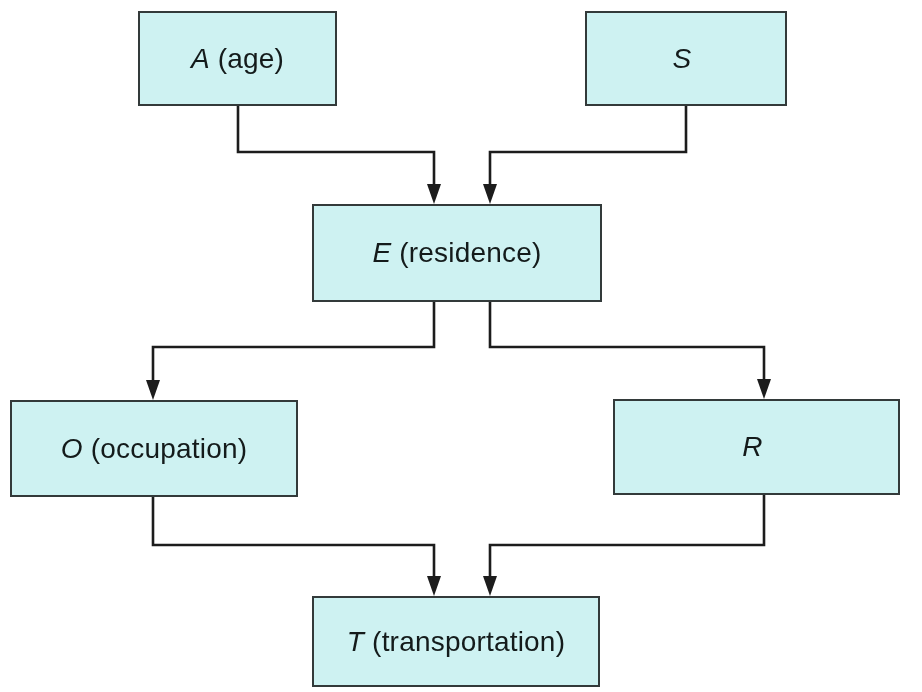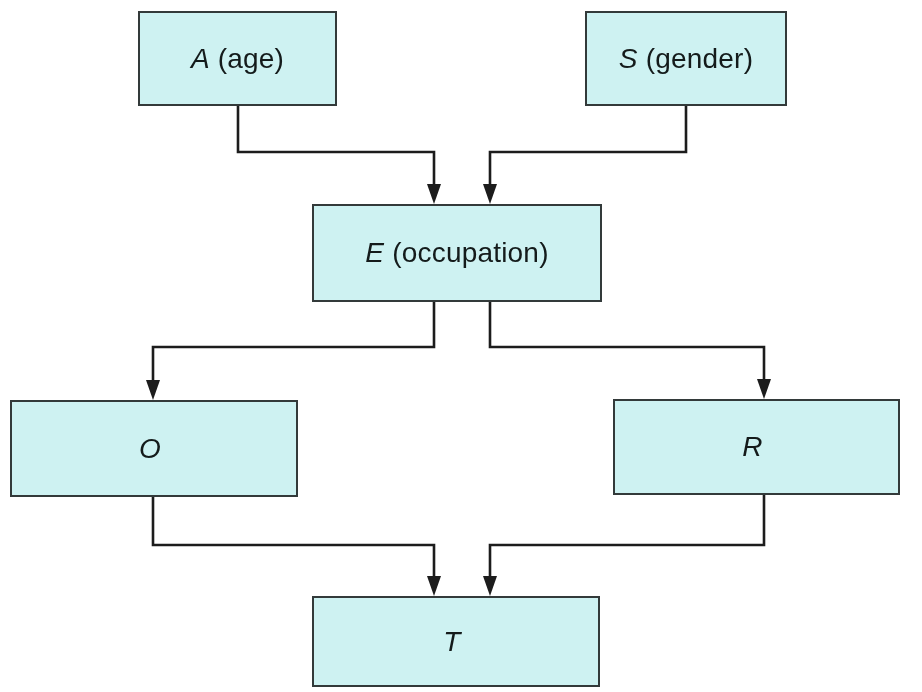--- a/index.html
+++ b/index.html
@@ -54,18 +54,18 @@
       <polyline points="434,302 434,347 153,347 153,382" fill="none" stroke="#1c1c1c" stroke-width="2.6" stroke-linejoin="miter"></polyline>
       <polygon points="153,400 146,380 160,380" fill="#1c1c1c"></polygon>
       <polyline points="490,302 490,347 764,347 764,381" fill="none" stroke="#1c1c1c" stroke-width="2.6" stroke-linejoin="miter"></polyline>
       <polygon points="764,399 757,379 771,379" fill="#1c1c1c"></polygon>
       <polyline points="153,497 153,545 434,545 434,578" fill="none" stroke="#1c1c1c" stroke-width="2.6" stroke-linejoin="miter"></polyline>
       <polygon points="434,596 427,576 441,576" fill="#1c1c1c"></polygon>
       <polyline points="764,495 764,545 490,545 490,578" fill="none" stroke="#1c1c1c" stroke-width="2.6" stroke-linejoin="miter"></polyline>
       <polygon points="490,596 483,576 497,576" fill="#1c1c1c"></polygon>
     </svg>
 <div class="node" style="left: 138px; top: 11px; width: 199px; height: 95px;"><span class="sym">A</span>&nbsp;<span class="lab">(age)</span></div>
-    <div class="node" style="left: 585px; top: 11px; width: 202px; height: 95px;"><span class="sym">S</span>&nbsp;<span class="lab">(gender)</span></div>
-    <div class="node" style="left: 312px; top: 204px; width: 290px; height: 98px;"><span class="sym">E</span>&nbsp;<span class="lab">(occupation)</span></div>
-    <div class="node" style="left: 10px; top: 400px; width: 288px; height: 97px;"><span class="sym">O</span>&nbsp;</div>
+    <div class="node" style="left: 585px; top: 11px; width: 202px; height: 95px;"><span class="sym">S</span>&nbsp;</div>
+    <div class="node" style="left: 312px; top: 204px; width: 290px; height: 98px;"><span class="sym">E</span>&nbsp;<span class="lab">(residence)</span></div>
+    <div class="node" style="left: 10px; top: 400px; width: 288px; height: 97px;"><span class="sym">O</span>&nbsp;<span class="lab">(occupation)</span></div>
     <div class="node" style="left: 613px; top: 399px; width: 287px; height: 96px;"><span class="sym">R</span>&nbsp;</div>
-    <div class="node" style="left: 312px; top: 596px; width: 288px; height: 91px;"><span class="sym">T</span>&nbsp;</div>
+    <div class="node" style="left: 312px; top: 596px; width: 288px; height: 91px;"><span class="sym">T</span>&nbsp;<span class="lab">(transportation)</span></div>
   </div>
 
 </body></html>

